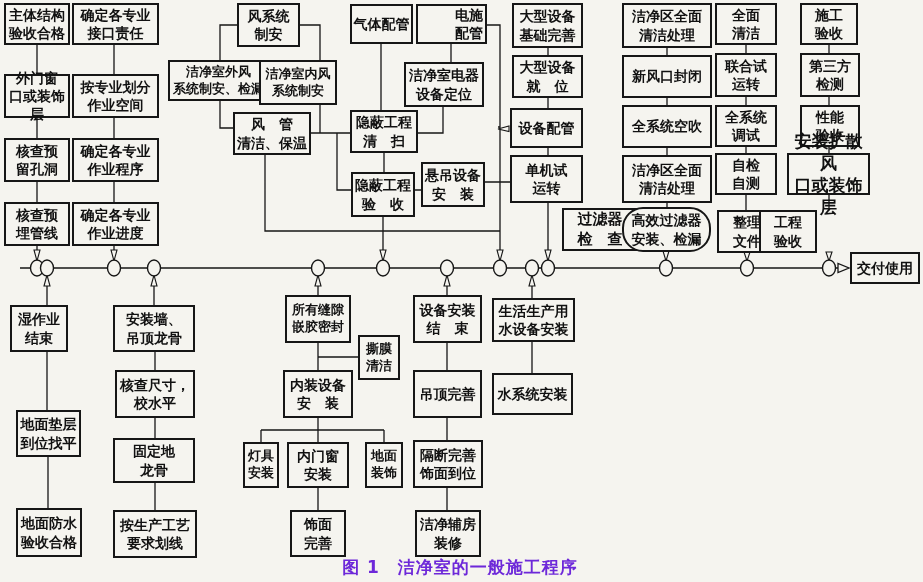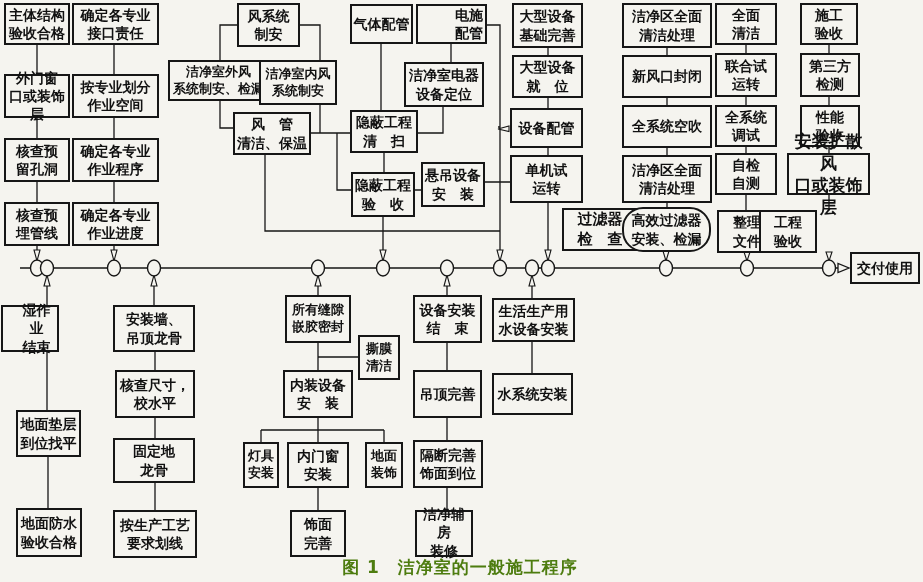--- a/index.html
+++ b/index.html
@@ -13,21 +13,21 @@
   .node {
     position:absolute; box-sizing:border-box;
     border:2px solid #161616; background:#f5f4ef;
     display:flex; align-items:center; justify-content:center;
     text-align:center; white-space:pre-line;
     font-size:14px; font-weight:700; color:#111;
     line-height:1.3; letter-spacing:0; padding:1px; z-index:2;
   }
   .caption {
     position:absolute; left:240px; top:556px; width:440px;
-    text-align:center; font-size:17px; font-weight:700; color:#4d7c0f;
+    text-align:center; font-size:17px; font-weight:700; color:#6d28d9;
     letter-spacing:1px; z-index:2;
   }
 </style>
 </head>
 <body>
 
 <div class="stage" id="diagram">
 
   <svg width="923" height="582" viewBox="0 0 923 582">
 
@@ -168,21 +168,21 @@
 验收</div>
     <div class="node" style="left: 800px; top: 53px; width: 60px; height: 44px;">第三方
 检测</div>
     <div class="node" style="left: 800px; top: 105px; width: 60px; height: 42px;">性能
 验收</div>
     <div class="node" style="left: 787px; top: 153px; width: 83px; height: 42px; font-size: 17px;">安装扩散风
 口或装饰层</div>
     <div class="node" style="left: 759px; top: 210px; width: 58px; height: 43px;">工程
 验收</div>
     <div class="node" style="left: 850px; top: 252px; width: 70px; height: 32px;">交付使用</div>
-    <div class="node" style="left: 1px; top: 305px; width: 58px; height: 47px; padding-left: 14px;">湿作业
+    <div class="node" style="left: 10px; top: 305px; width: 58px; height: 47px;">湿作业
 结束</div>
     <div class="node" style="left: 16px; top: 410px; width: 65px; height: 47px;">地面垫层
 到位找平</div>
     <div class="node" style="left: 16px; top: 508px; width: 66px; height: 49px;">地面防水
 验收合格</div>
     <div class="node" style="left: 113px; top: 305px; width: 82px; height: 47px;">安装墙、
 吊顶龙骨</div>
     <div class="node" style="left: 113px; top: 438px; width: 82px; height: 45px;">固定地
 龙骨</div>
     <div class="node" style="left: 115px; top: 370px; width: 80px; height: 48px;">核查尺寸，
@@ -201,18 +201,18 @@
 安装</div>
     <div class="node" style="left: 365px; top: 442px; width: 38px; height: 46px; font-size: 13px;">地面
 装饰</div>
     <div class="node" style="left: 290px; top: 510px; width: 56px; height: 47px;">饰面
 完善</div>
     <div class="node" style="left: 413px; top: 295px; width: 69px; height: 48px;">设备安装
 结　束</div>
     <div class="node" style="left: 413px; top: 370px; width: 69px; height: 48px;">吊顶完善</div>
     <div class="node" style="left: 413px; top: 440px; width: 70px; height: 48px;">隔断完善
 饰面到位</div>
-    <div class="node" style="left: 415px; top: 510px; width: 58px; height: 47px; font-family: Liberation Mono, monospace;">洁净辅房
+    <div class="node" style="left: 415px; top: 510px; width: 66px; height: 47px;">洁净辅房
 装修</div>
     <div class="node" style="left: 492px; top: 298px; width: 83px; height: 44px;">生活生产用
 水设备安装</div>
     <div class="node" style="left: 492px; top: 373px; width: 81px; height: 42px;">水系统安装</div>
   </div>
 
 </body></html>

